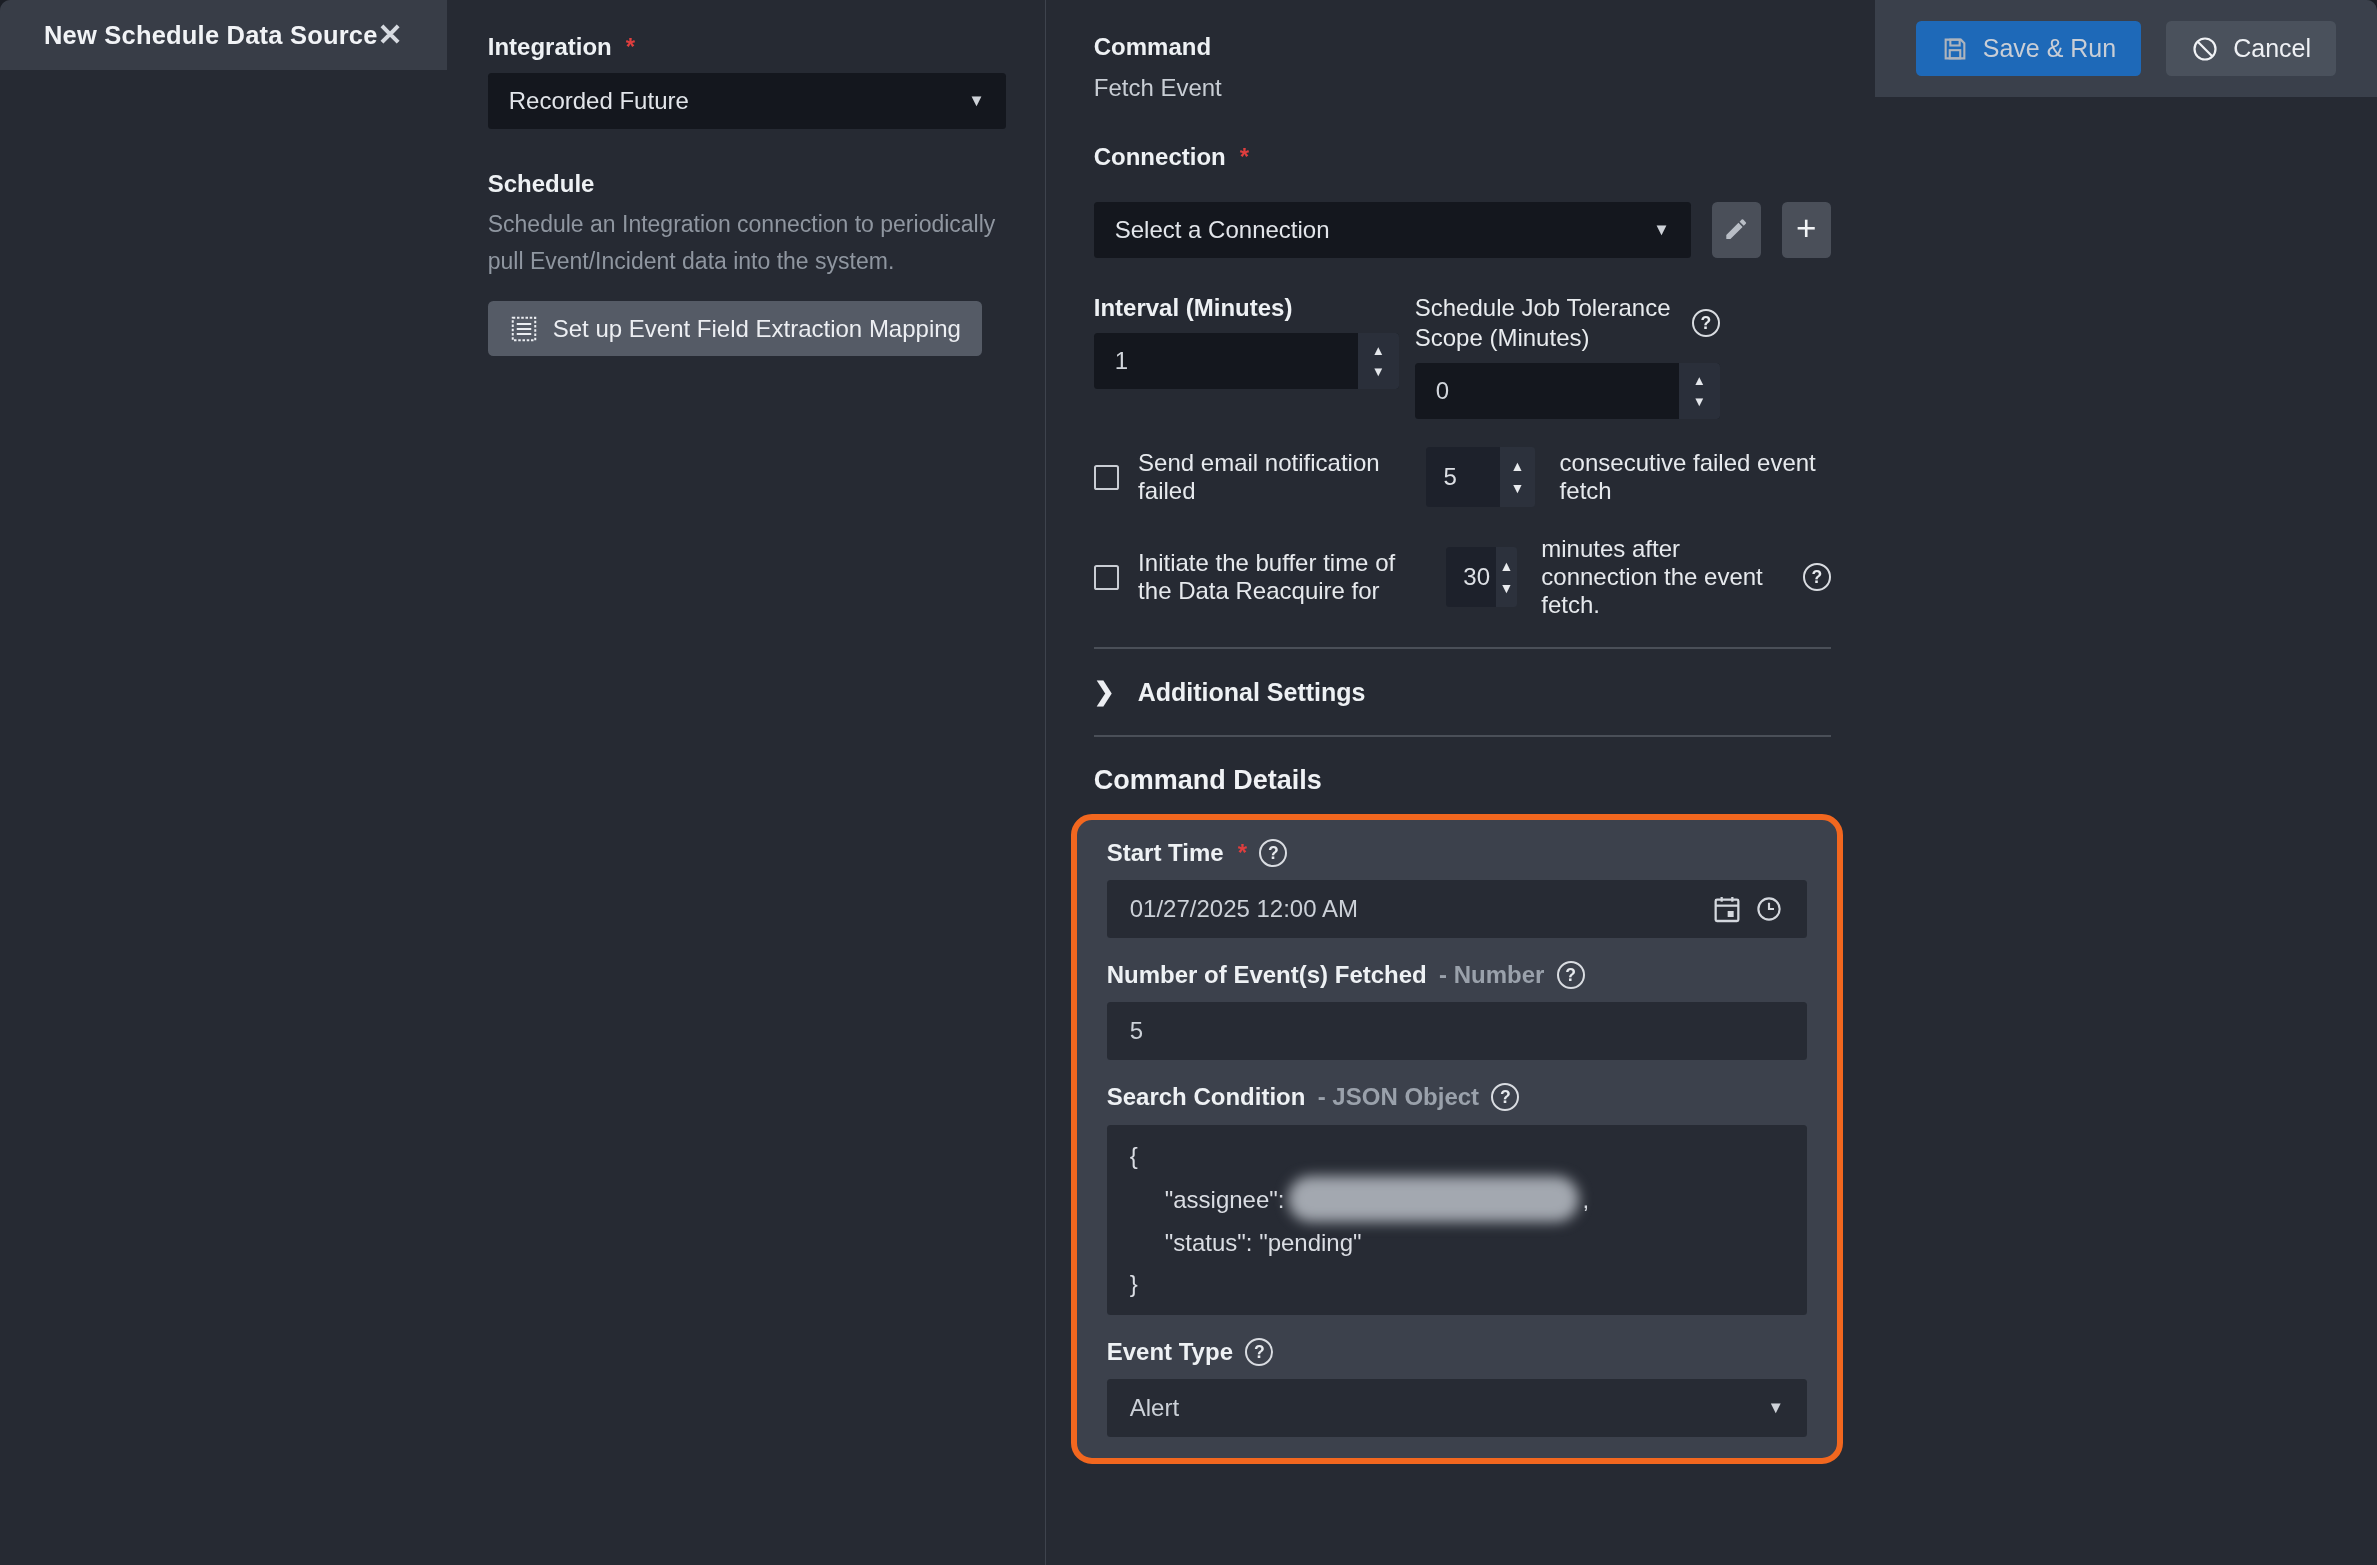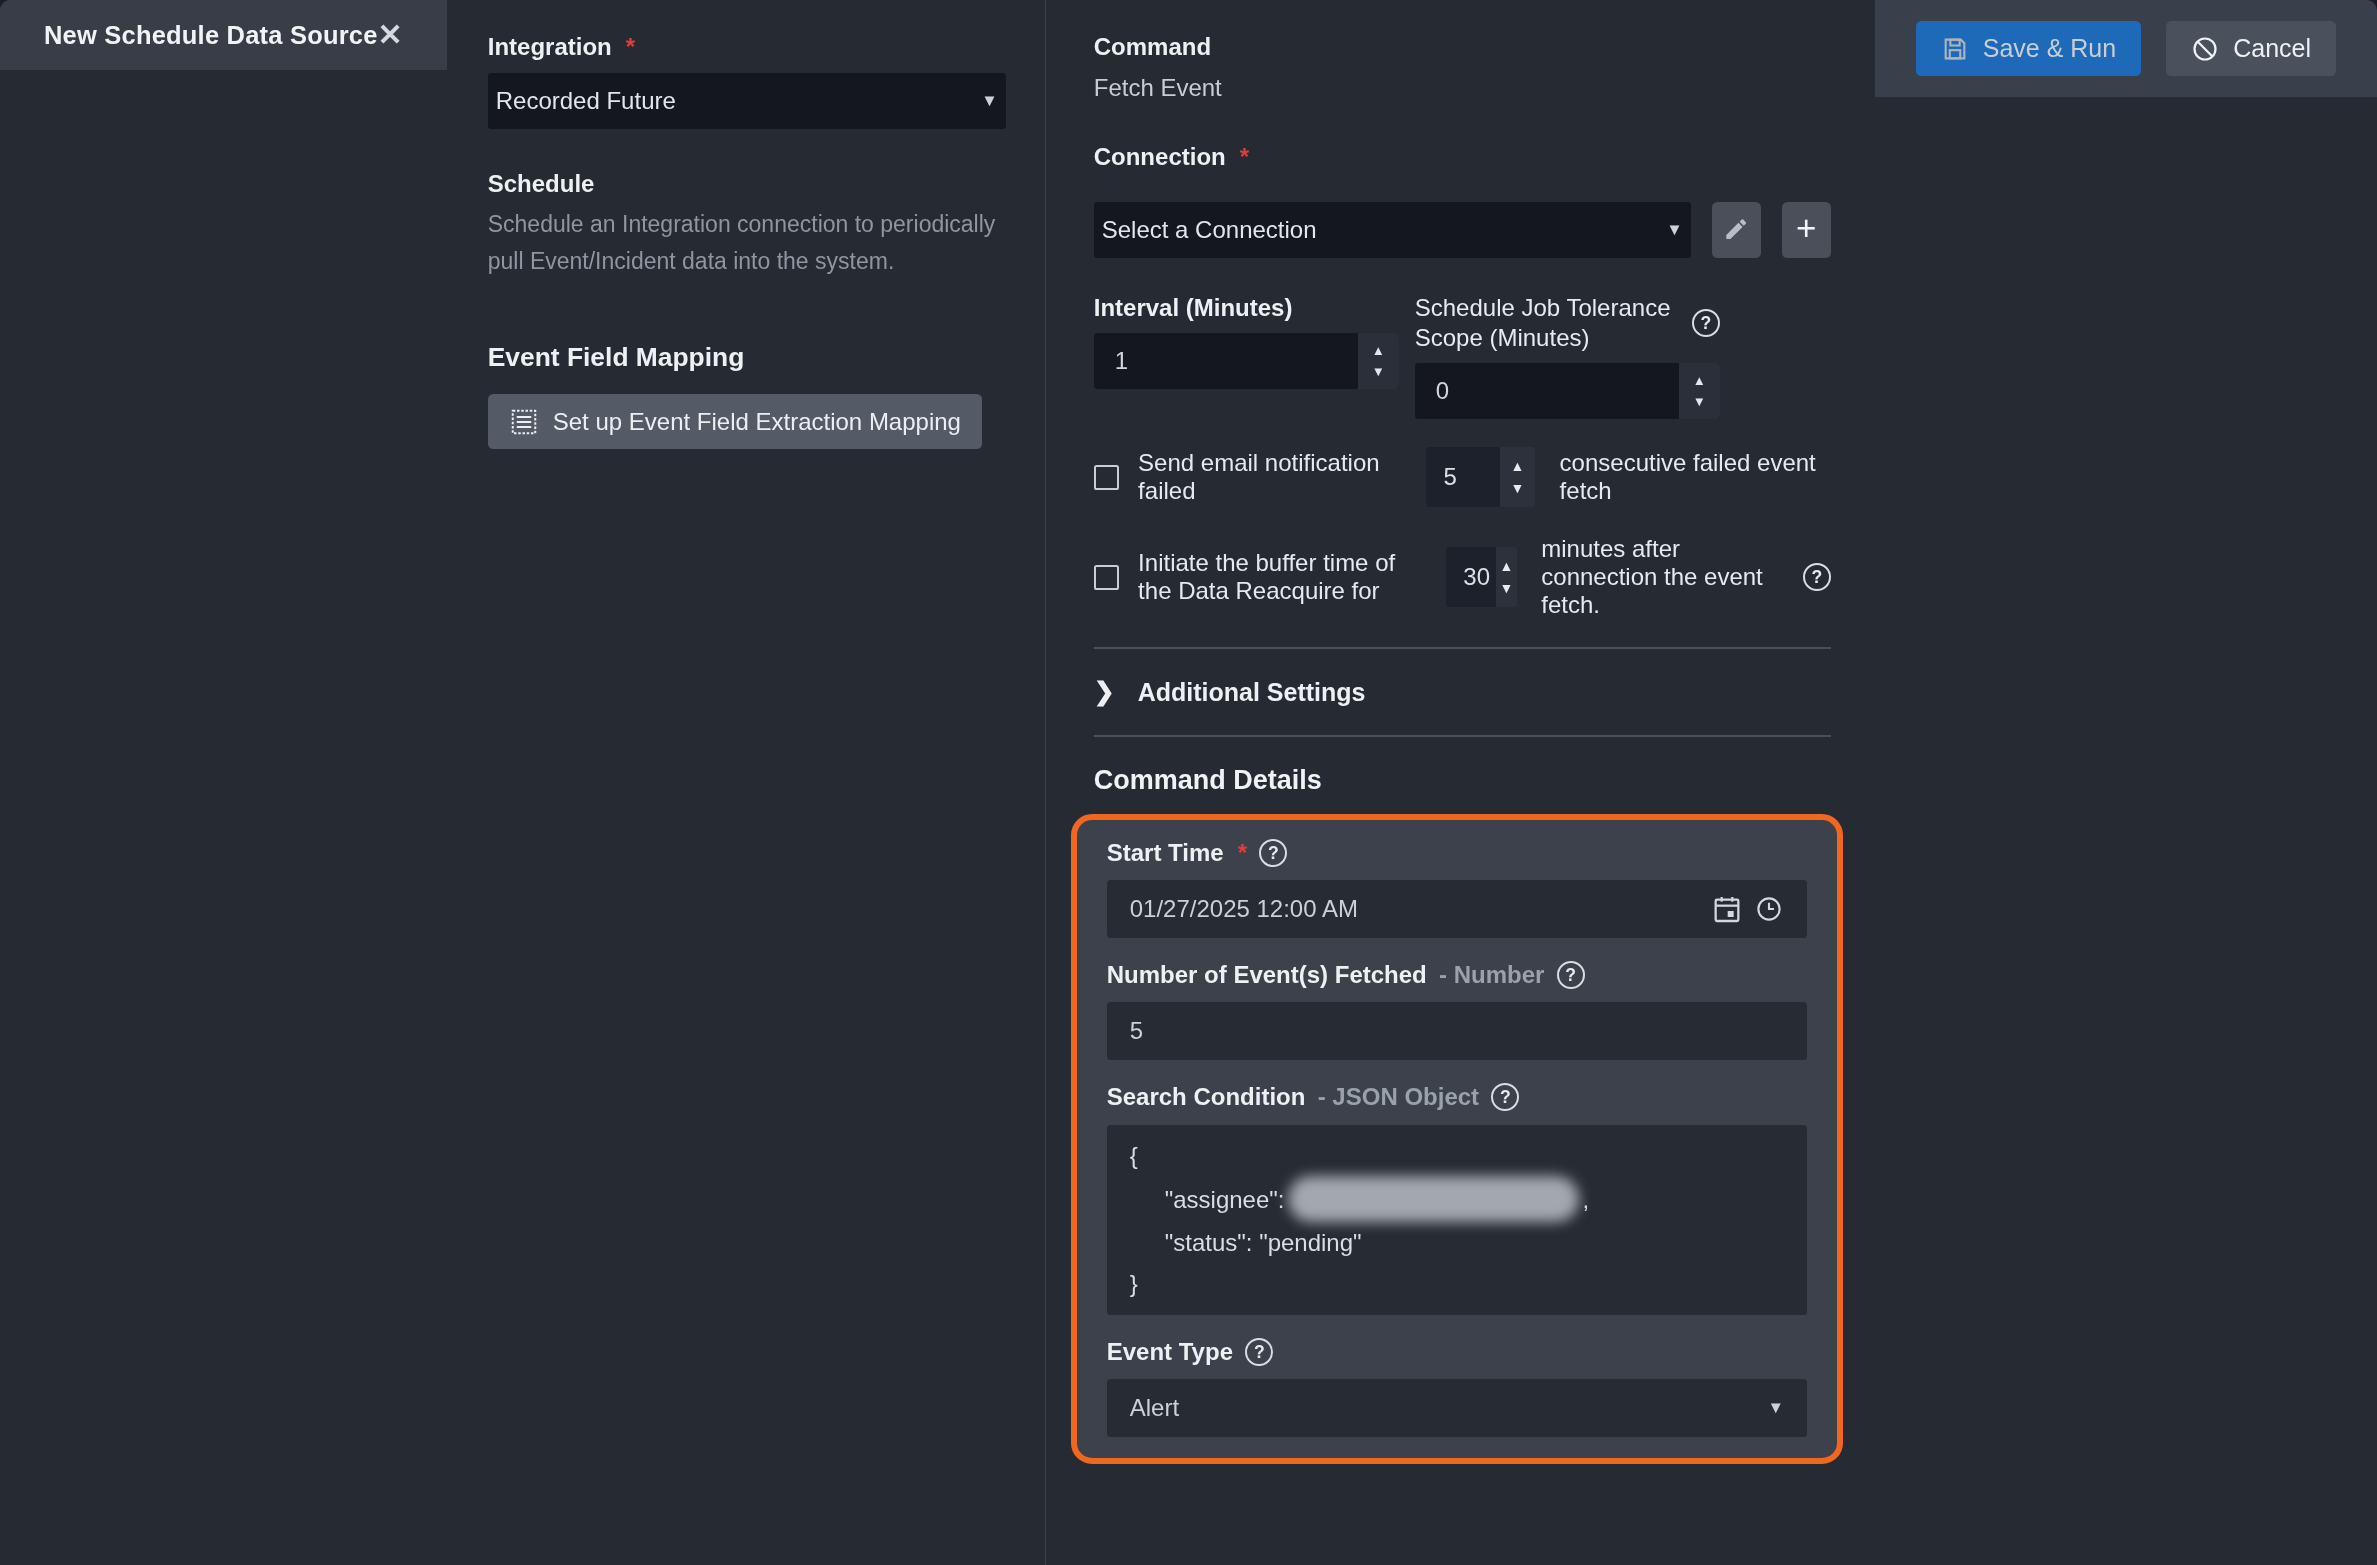--- a/index.html
+++ b/index.html
@@ -18,21 +18,21 @@
   .main{flex:1;padding:32px 44px 0 48px;box-sizing:border-box;min-width:0;}
   
   .lbl{font-size:24px;font-weight:700;color:#eef1f4;line-height:30px;display:flex;align-items:center;gap:12.3px;}
   .lbl-reg{font-weight:400;color:#e8ebee;}
   .req{color:var(--required-red,#df3e3e);font-weight:700;margin-left:1.8px;}
   .muted{color:#9aa1ab;}
   .help{width:28px;height:28px;flex:none;border:2.2px solid #d9dce1;border-radius:50%;color:#e7eaee;
         display:inline-flex;align-items:center;justify-content:center;font-size:17.6px;font-weight:700;box-sizing:border-box;}
   .caret{margin-left:auto;color:#ced2d8;font-size:16.7px;flex:none;}
   .darksel{height:56px;background:#14171e;border-radius:3.5px;display:flex;align-items:center;
-           padding:0 8px;color:#e2e5ea;font-size:24px;box-sizing:border-box;cursor:pointer;}
+           padding:0 21px;color:#e2e5ea;font-size:24px;box-sizing:border-box;cursor:pointer;}
   .divider{height:1.8px;background:#4a4f58;margin-top:28px;}
   
   .sb-select{margin-top:10.6px;}
   .schedule-h{margin-top:41px;font-size:24px;font-weight:700;color:#eef1f4;}
   .schedule-d{margin-top:8.8px;font-size:23px;color:#8f96a0;line-height:37px;max-width:511px;}
   .efm-h{margin-top:62px;font-size:26.4px;font-weight:700;color:#eef1f4;}
   .mapping-btn{margin-top:21px;display:inline-flex;align-items:center;gap:14px;height:55px;padding:0 21px;
                background:#555b66;border-radius:5.3px;color:#eceef2;font-size:24px;cursor:pointer;}
   .mapping-btn svg{flex:none;}
   
@@ -96,21 +96,20 @@
           <span class="req">*</span>
       </div>
       <div class="darksel sb-select">
         <span>Recorded Future</span>
         <span class="caret">▼</span>
       </div>
 
       <div class="schedule-h">Schedule</div>
       <div class="schedule-d">Schedule an Integration connection to periodically pull Event/Incident data into the system.</div>
 
-      <div class="efm-h">Event Field Mapping</div>
       <div class="mapping-btn">
         <svg width="30" height="30" viewBox="0 0 24 24" fill="none" stroke="#eceef2" stroke-width="1.6">
           <rect x="3" y="3" width="18" height="18" stroke-dasharray="2 1.4"></rect>
           <line x1="6.2" y1="8" x2="17.8" y2="8"></line>
           <line x1="6.2" y1="12" x2="17.8" y2="12"></line>
           <line x1="6.2" y1="16" x2="17.8" y2="16"></line>
         </svg>
         <span>Set up Event Field Extraction Mapping</span>
       </div>
     </div>

